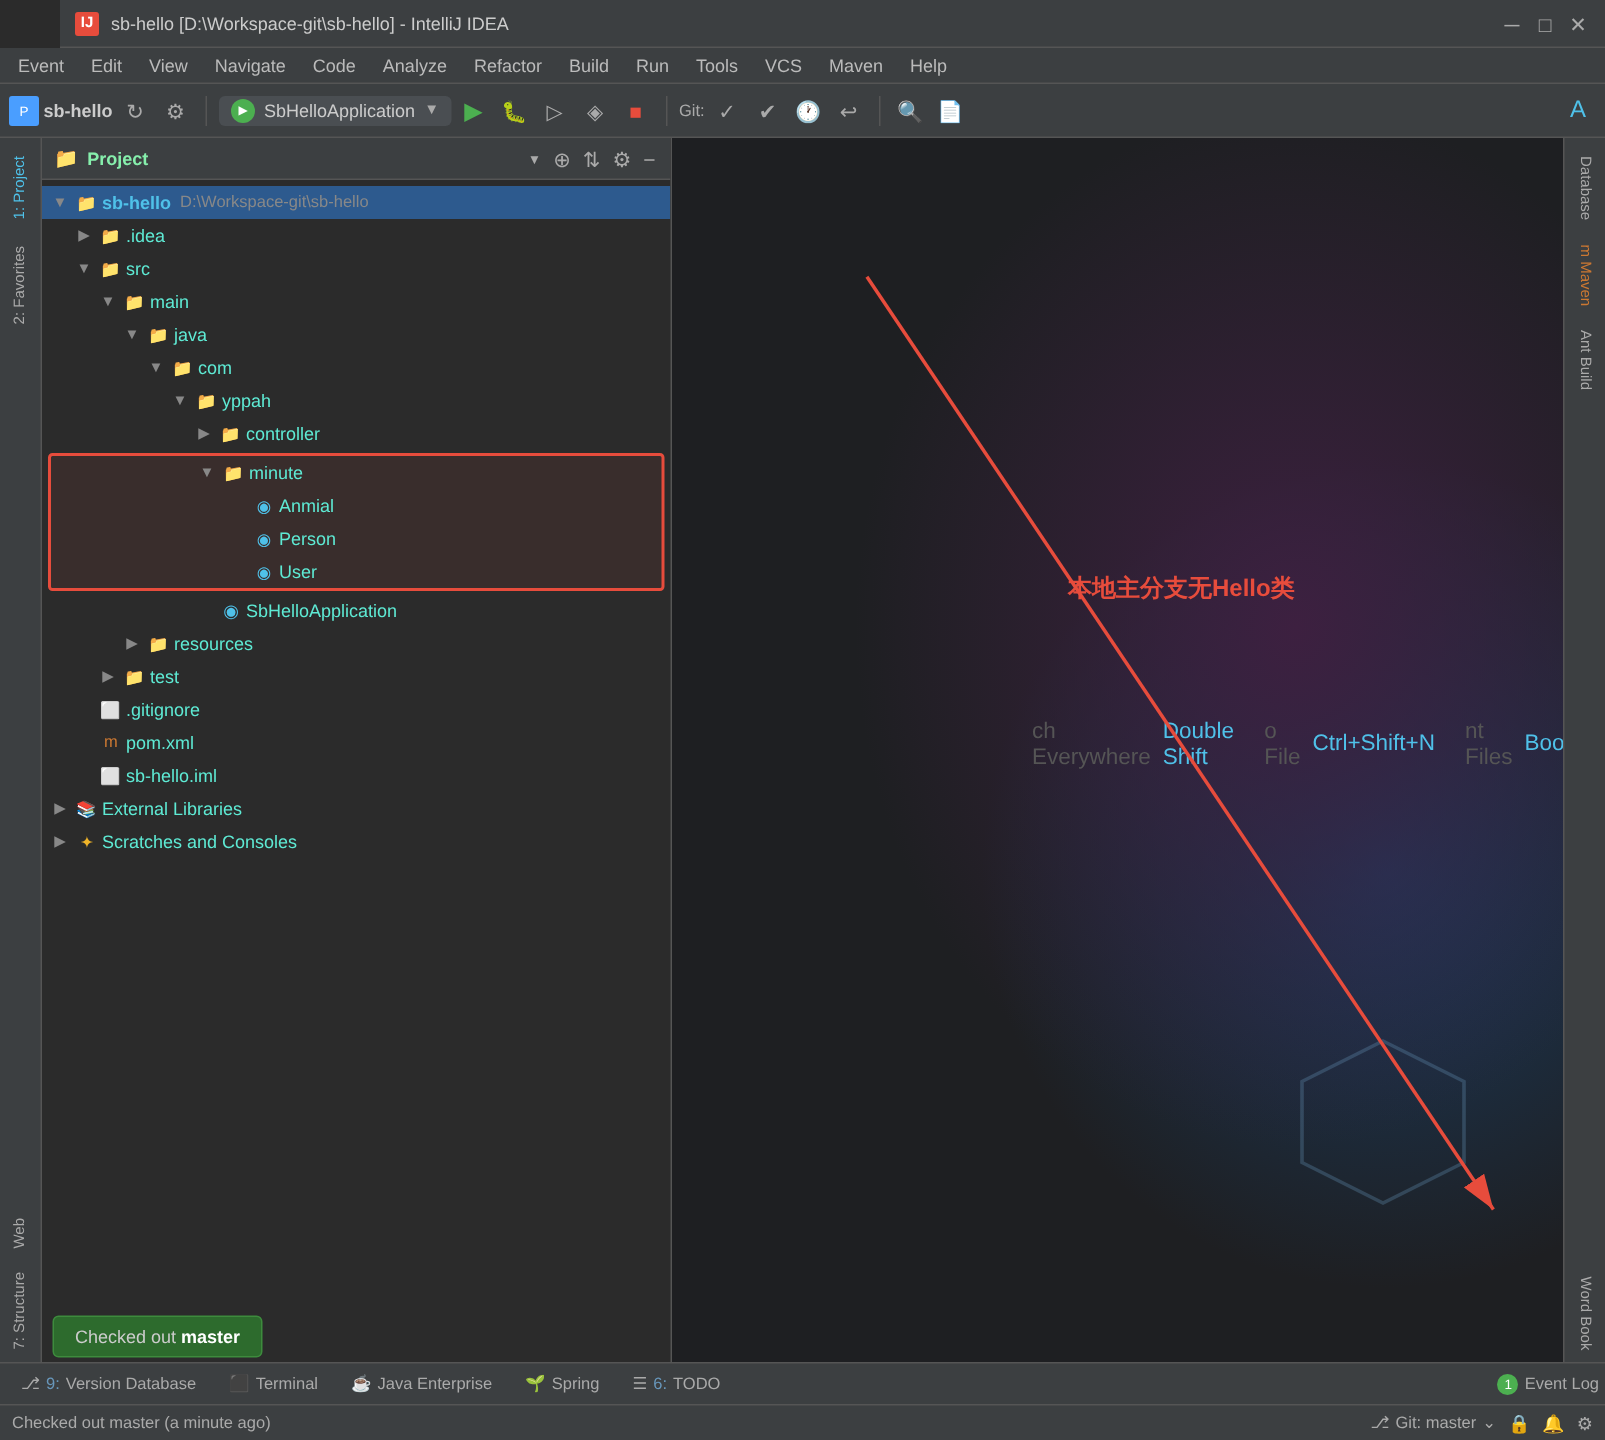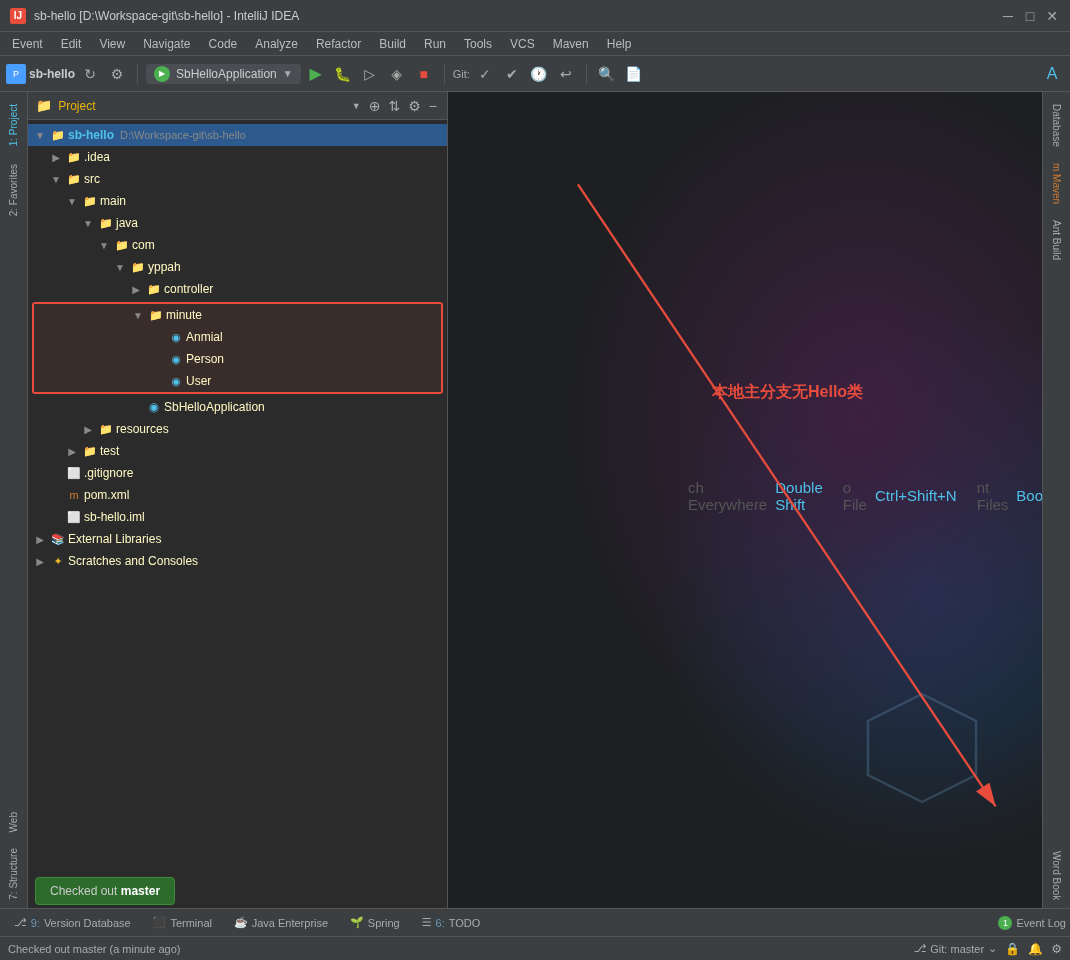--- a/index.html
+++ b/index.html
@@ -16,20 +16,21 @@
 
     
     .title-bar {
       height: 32px;
       background: #3c3f41;
       display: flex;
       align-items: center;
       padding: 0 10px;
       border-bottom: 1px solid #555;
       gap: 8px;
+      margin-left: 40px;
     }
     .title-bar-icon {
       width: 16px; height: 16px;
       background: #e74c3c;
       border-radius: 2px;
       display: flex; align-items: center; justify-content: center;
       font-size: 10px; color: white; font-weight: bold;
     }
     .title-bar-text {
       color: #ccc;
@@ -136,23 +137,23 @@
     .panel-header {
       height: 28px;
       background: #3c3f41;
       display: flex;
       align-items: center;
       padding: 0 8px;
       border-bottom: 1px solid #555;
       gap: 6px;
     }
     .panel-title {
-      color: #eab308;
+      color: #86efac;
       font-size: 12px;
-      font-weight: normal;
+      font-weight: bold;
       flex: 1;
     }
     .panel-btn {
       color: #aaa;
       font-size: 14px;
       cursor: pointer;
       padding: 2px;
     }
     .tree-area {
       flex: 1;
@@ -172,21 +173,21 @@
       width: 16px; height: 16px;
       display: flex; align-items: center; justify-content: center;
       font-size: 10px; color: #888;
     }
     .tree-icon {
       width: 16px; height: 16px;
       display: flex; align-items: center; justify-content: center;
       font-size: 11px;
     }
     .tree-label {
-      color: #fef9c3;
+      color: #5eead4;
       font-size: 12px;
     }
     .tree-label.path-label {
       color: #888;
       font-size: 11px;
       margin-left: 4px;
     }
 
     .folder-icon { color: #6897bb; }
 

